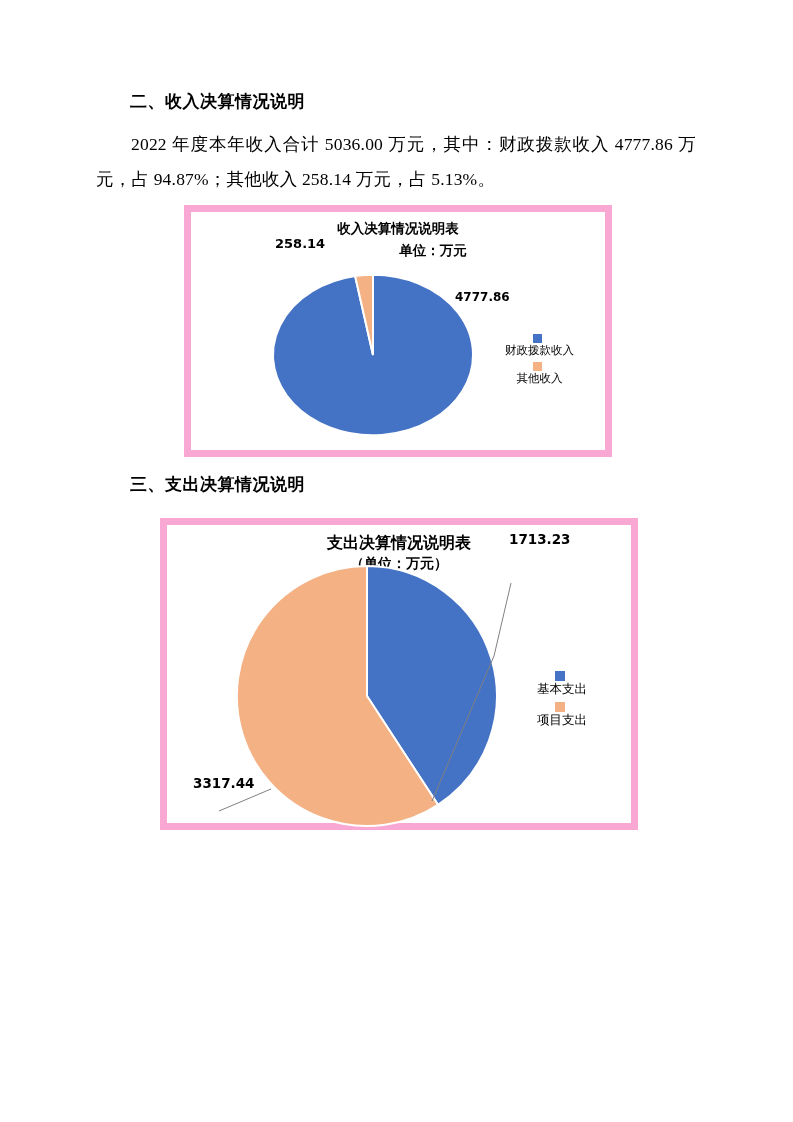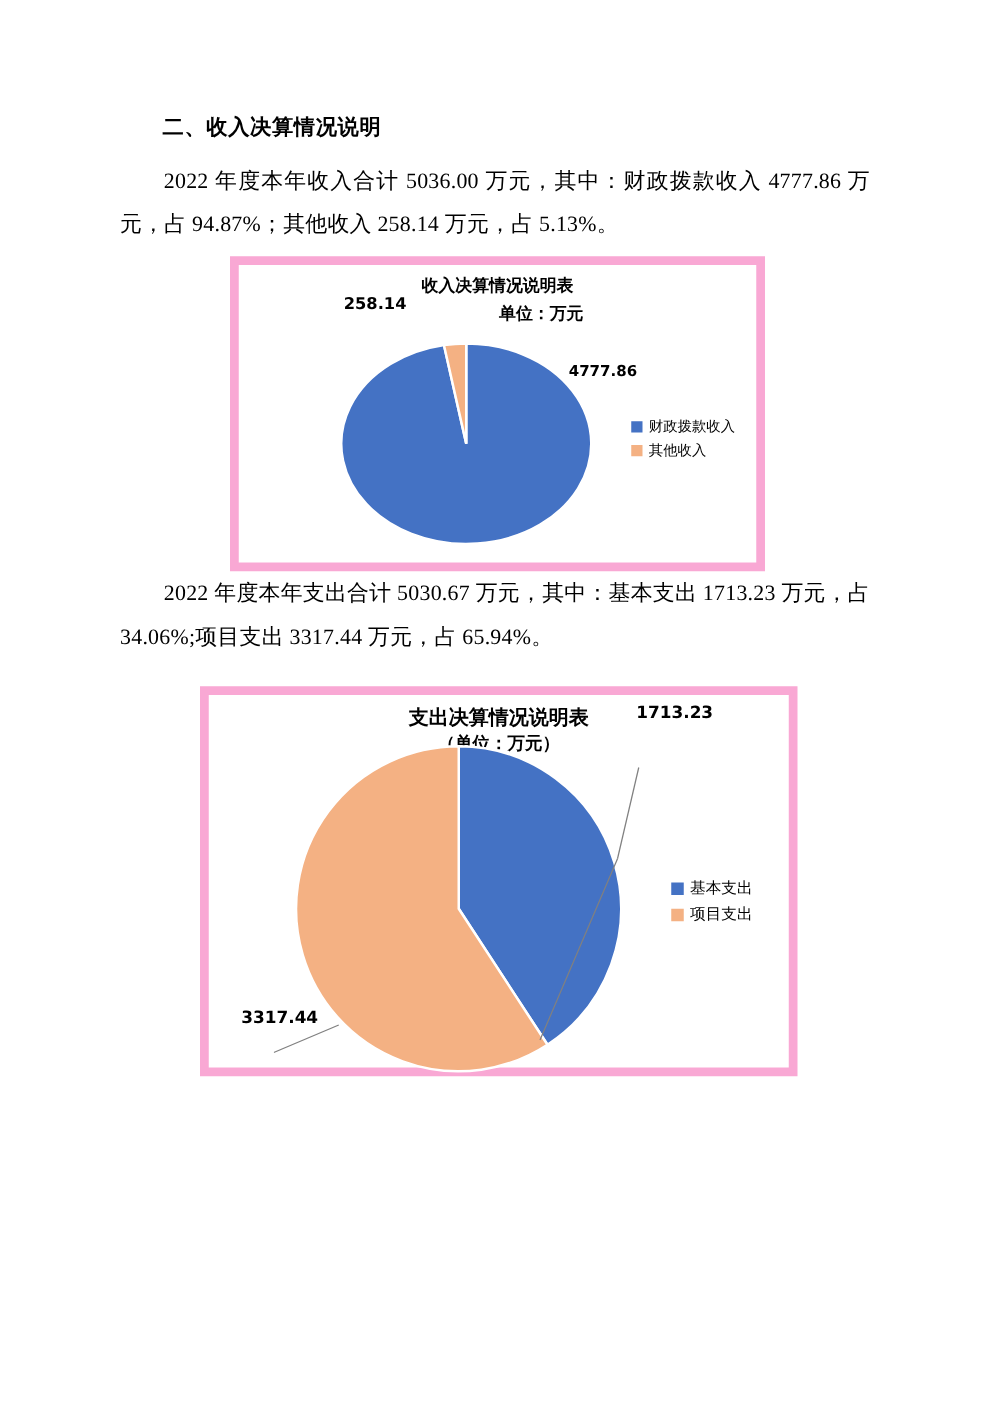--- a/index.html
+++ b/index.html
@@ -110,20 +110,21 @@
     white-space: nowrap;
   }
   .legend {
     position: absolute;
     font-family: "DejaVu Sans", sans-serif;
   }
   .legend-row {
     display: flex;
     align-items: center;
     margin-bottom: 4px;
+    flex-direction: column;
   }
   .legend-swatch {
     width: 9px;
     height: 9px;
     margin-right: 5px;
     flex: 0 0 auto;
   }
   .legend-text {
     font-size: 11.5px;
     color: #000000;
@@ -163,21 +164,21 @@
           <span class="legend-swatch" style="background:#4472c4;"></span>
           <span class="legend-text">财政拨款收入</span>
         </div>
         <div class="legend-row">
           <span class="legend-swatch" style="background:#f4b183;"></span>
           <span class="legend-text">其他收入</span>
         </div>
       </div>
     </div>
 
-    <p class="body-text">2022 年度本年支出合计 5030.67 万元，其中：基本支出 1713.23 万元，占 34.06%;项目支出 3317.44 万元，占 65.94%。</p>
+    <h2 class="section-title" style="margin-top:16px;">三、支出决算情况说明</h2>
 
     <div class="chart-box" id="chart-expense">
       <div class="chart-title">支出决算情况说明表</div>
       <div class="chart-unit">（单位：万元）</div>
 
       <div class="pie-wrap" style="left:52px; top:36px; width:300px; height:270px;">
         <svg width="300" height="270" viewBox="0 0 300 270">
           <g transform="translate(148,135)">
 
             <path d="M 0 0 L 0 -130 A 130 130 0 0 1 71.0 108.8 Z" fill="#4472c4" stroke="#ffffff" stroke-width="2"></path>

